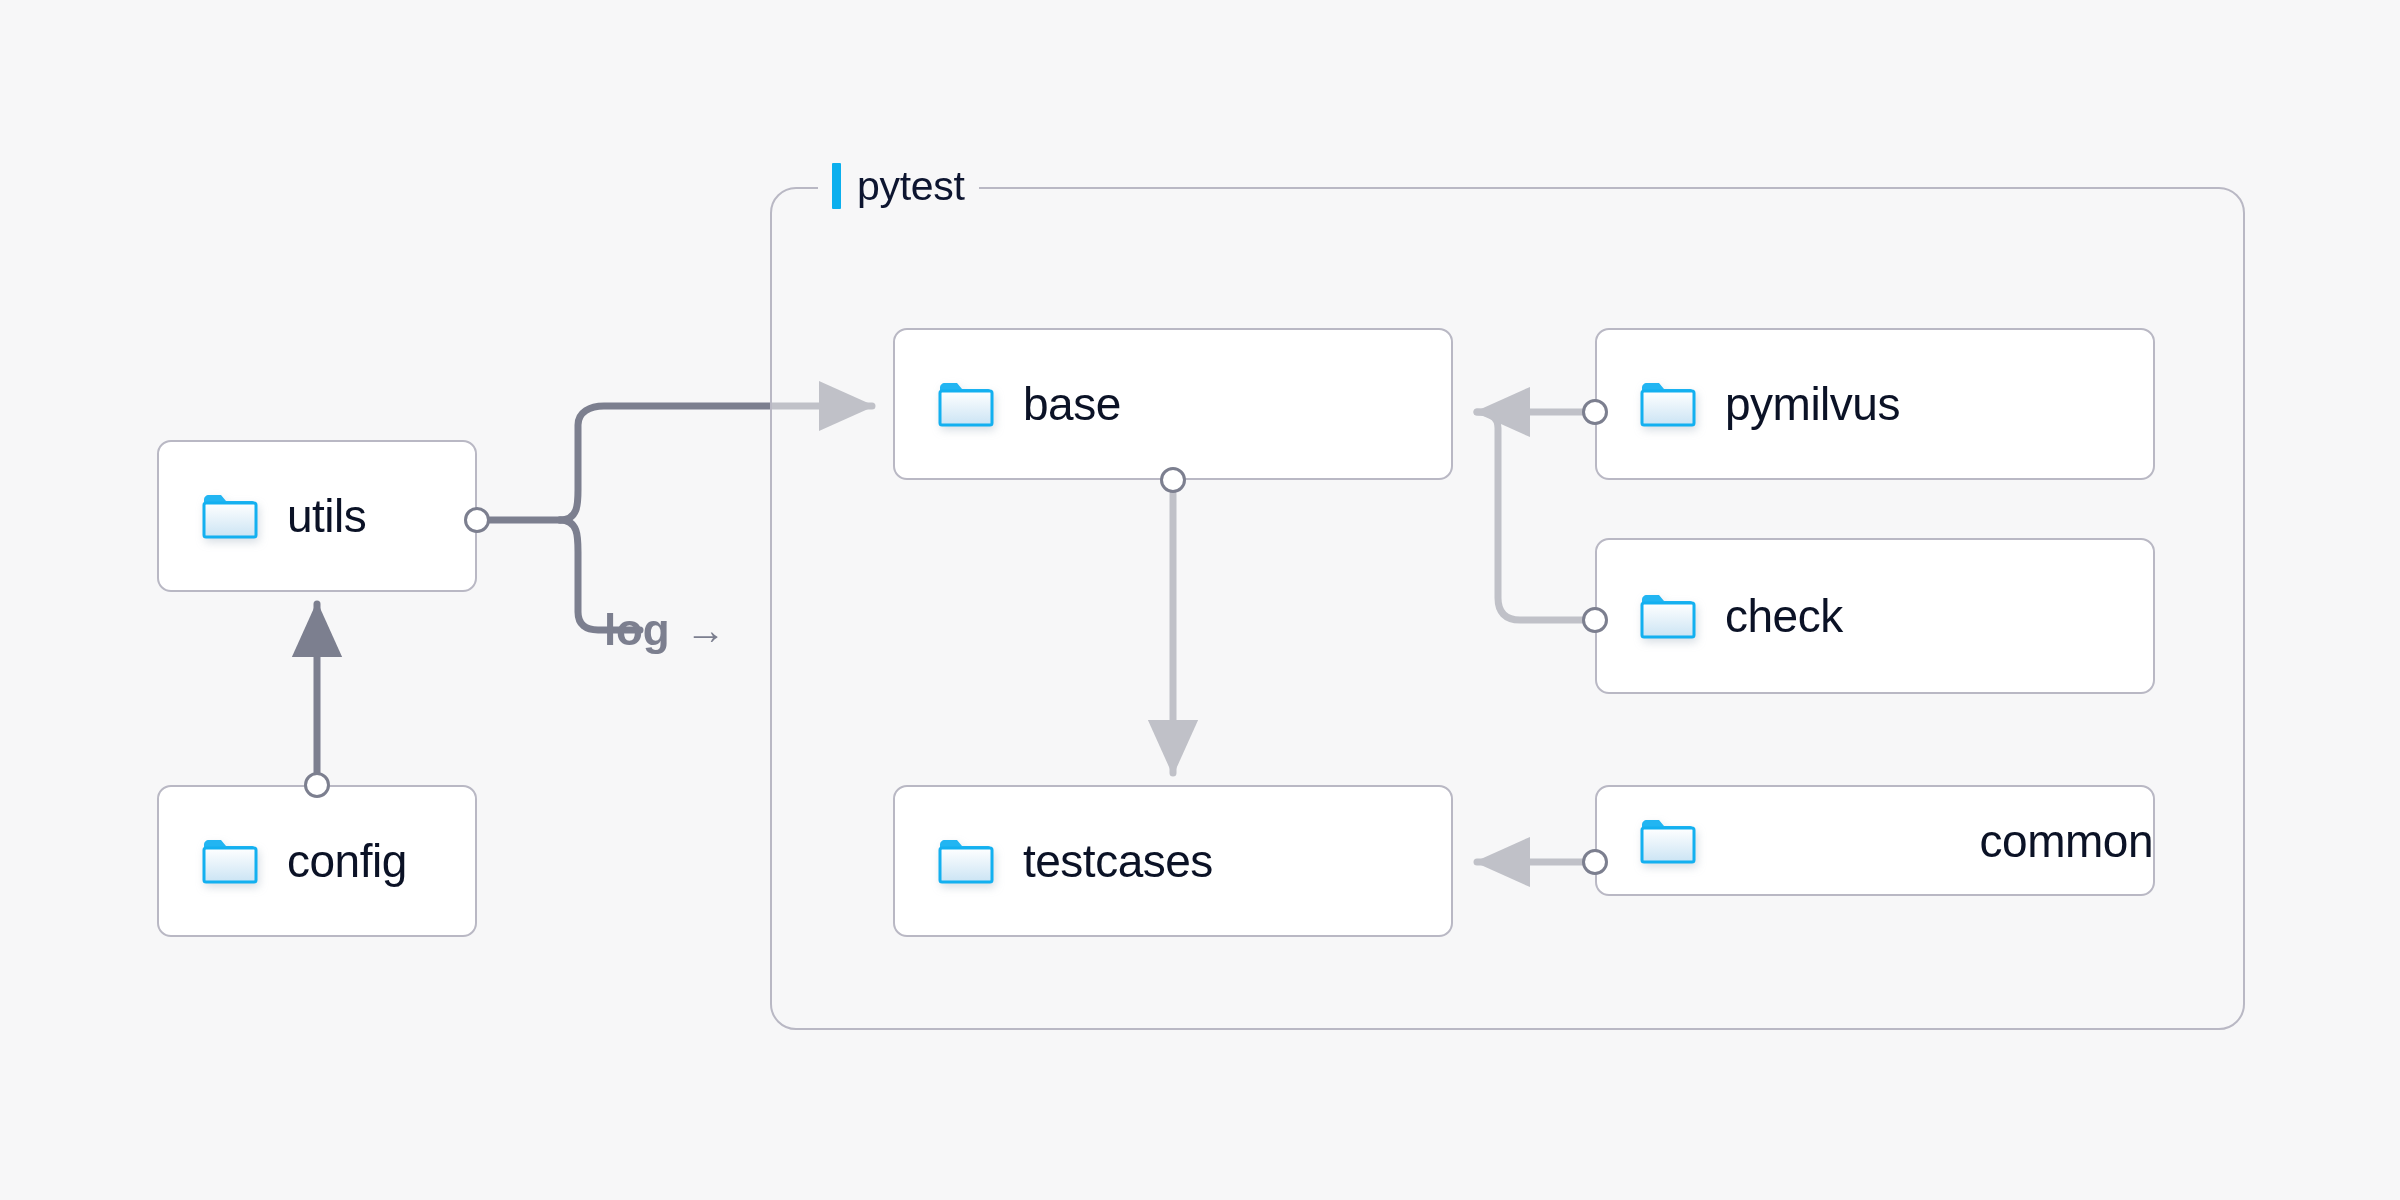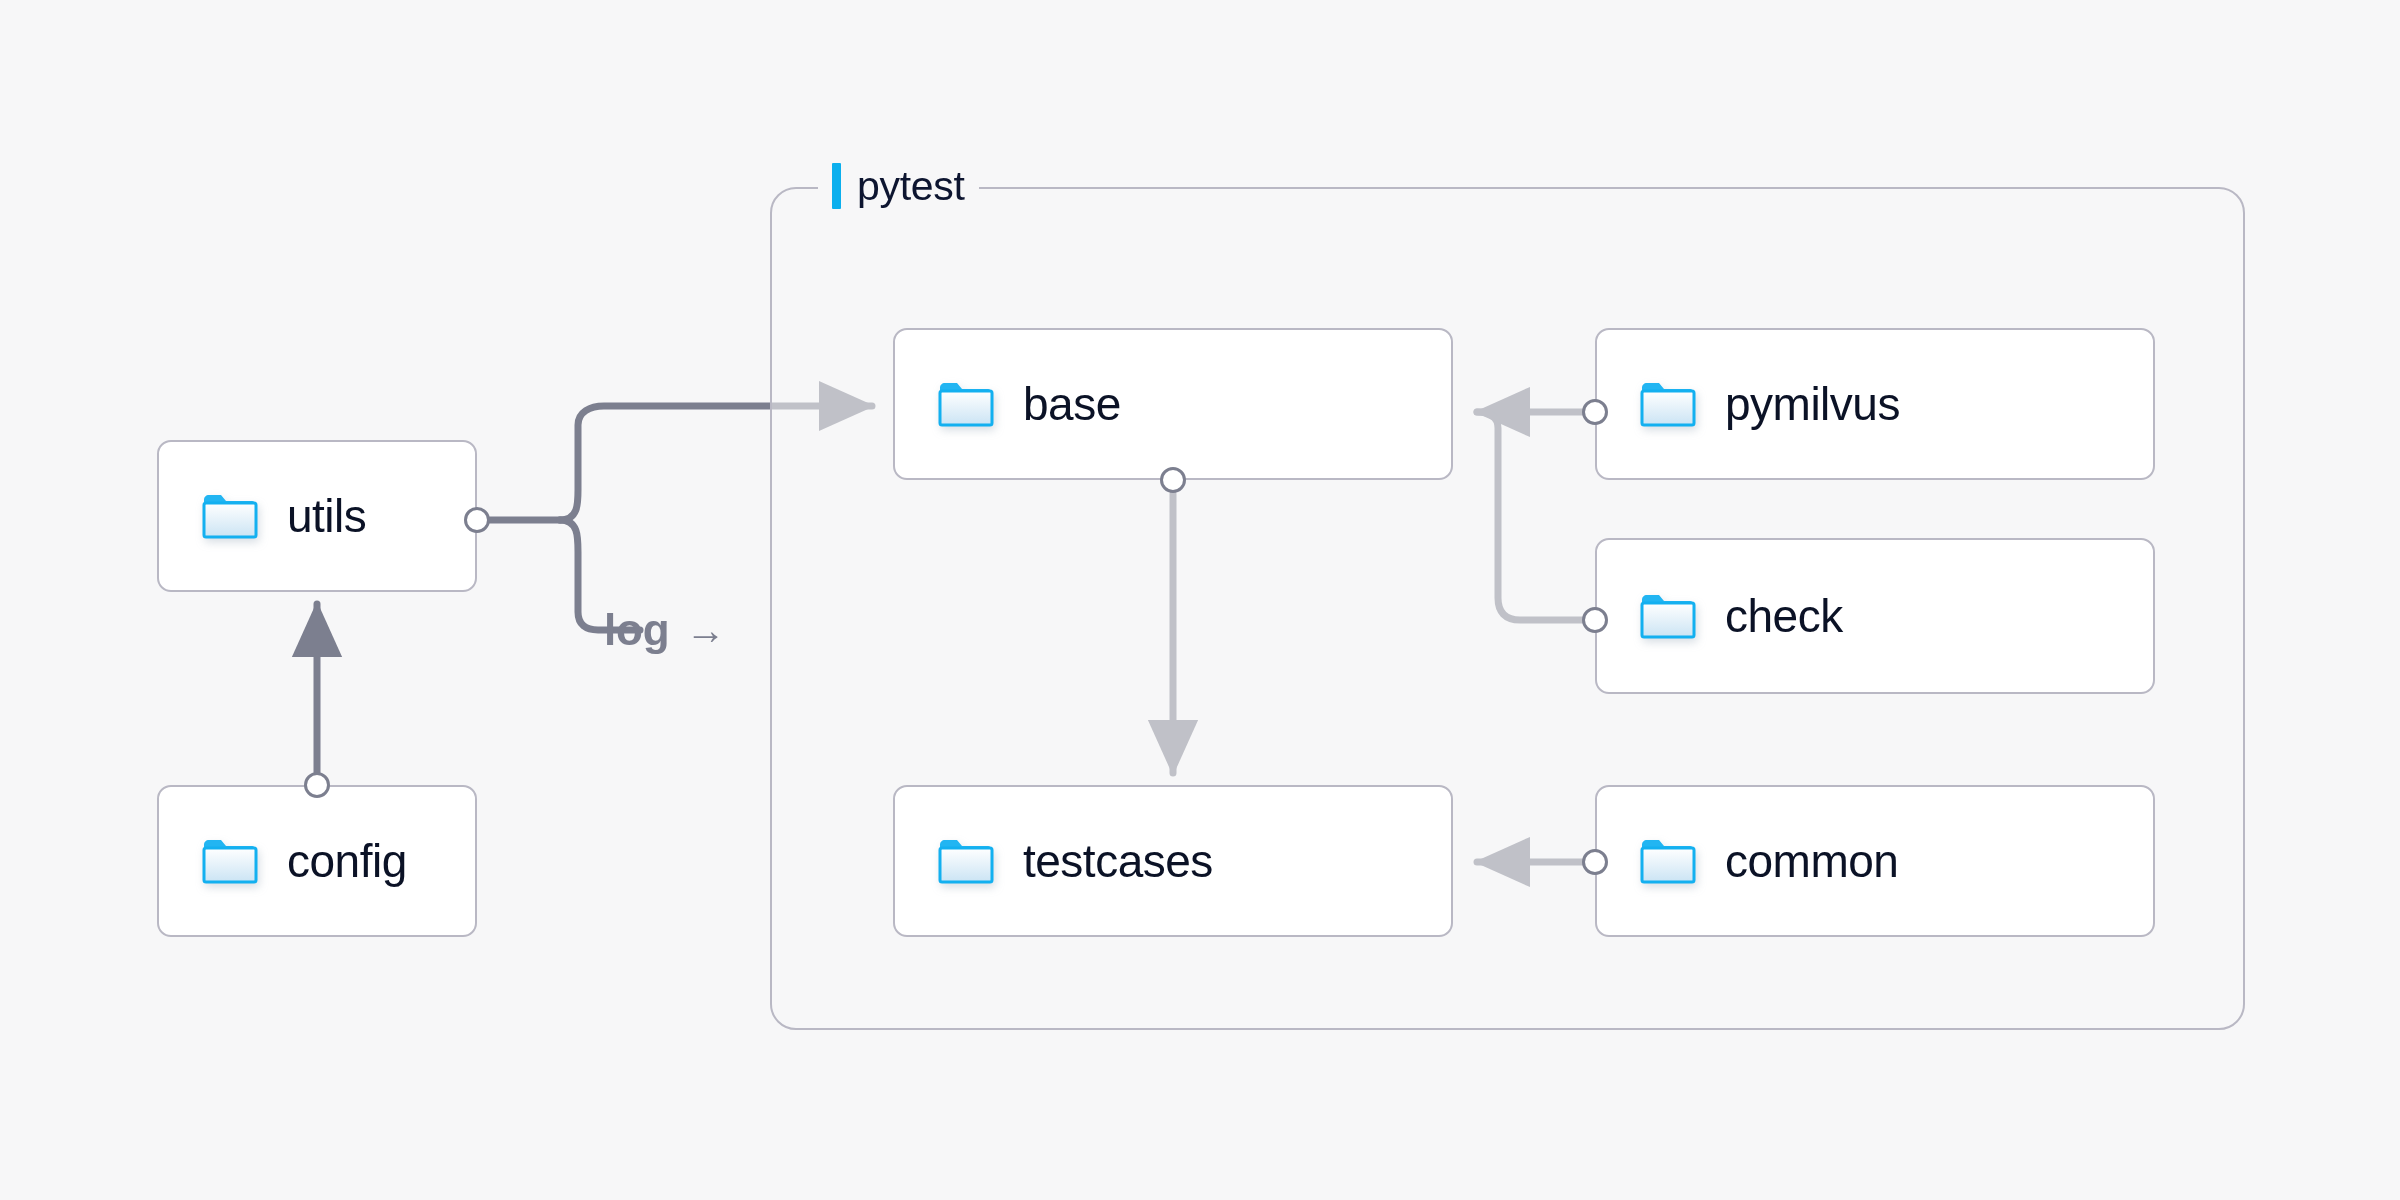--- a/index.html
+++ b/index.html
@@ -211,21 +211,21 @@
   <div class="node" style="left:1595px; top:538px; width:560px; height:156px;gap:28px;">
     <span class="folder-icon">
       <svg width="58" height="50" viewBox="0 0 58 50" xmlns="http://www.w3.org/2000/svg">
         <path d="M3 9 C3 6 5 4 8 4 L20 4 L25 10 L50 10 C53 10 55 12 55 15 L55 17 L3 17 Z" fill="#22b5f2"></path>
         <rect x="3" y="12" width="52" height="34" rx="2" fill="url(#folderGrad)" stroke="#13b0f0" stroke-width="3"></rect>
       </svg>
     </span>
     <span class="node-label">check</span>
   </div>
 
-  <div class="node" style="left:1595px; top:785px; width:560px; height:152px;">
+  <div class="node" style="left:1595px; top:785px; width:560px; height:111px;justify-content:space-between;">
     <span class="folder-icon">
       <svg width="58" height="50" viewBox="0 0 58 50" xmlns="http://www.w3.org/2000/svg">
         <path d="M3 9 C3 6 5 4 8 4 L20 4 L25 10 L50 10 C53 10 55 12 55 15 L55 17 L3 17 Z" fill="#22b5f2"></path>
         <rect x="3" y="12" width="52" height="34" rx="2" fill="url(#folderGrad)" stroke="#13b0f0" stroke-width="3"></rect>
       </svg>
     </span>
     <span class="node-label">common</span>
   </div>
 
   <div class="port" style="left:464px;  top:507px;"></div>

